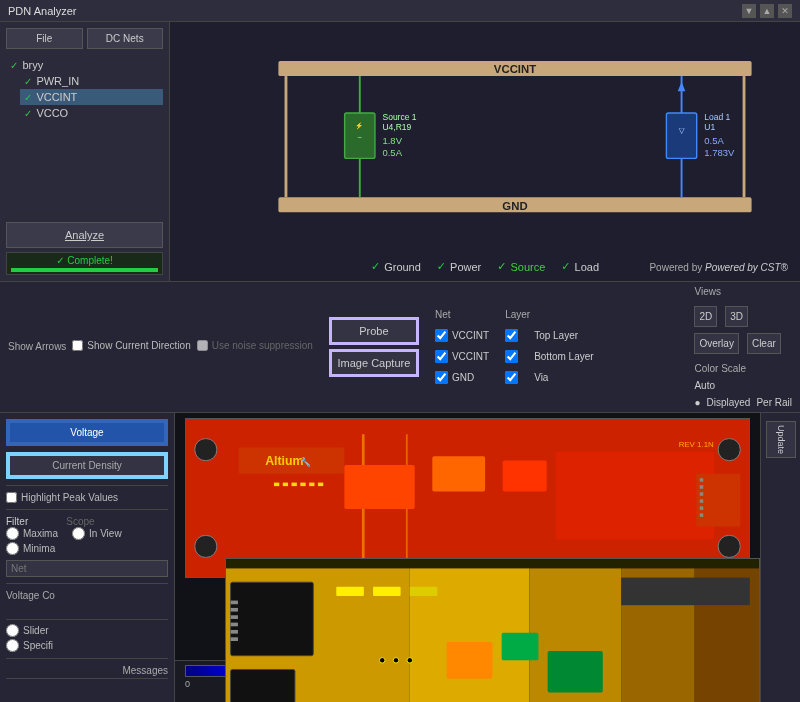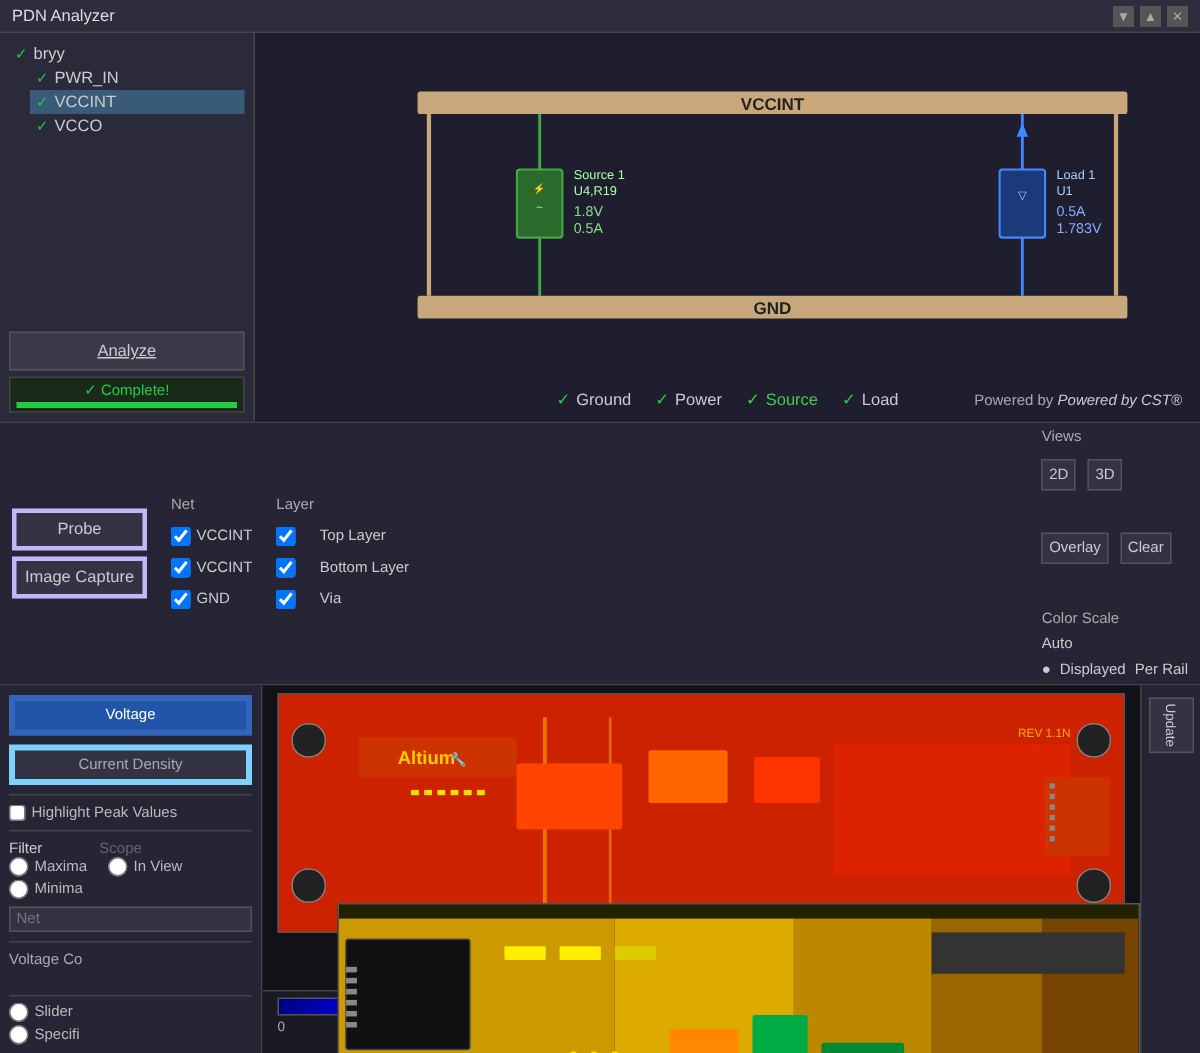--- a/index.html
+++ b/index.html
@@ -68,21 +68,21 @@
     .checkbox-row { display: flex; align-items: center; gap: 4px; margin-bottom: 3px; font-size: 10px; color: #bbb; }
     .checkbox-row input { width: 11px; height: 11px; }
 
     .radio-row { display: flex; align-items: center; gap: 4px; margin-bottom: 2px; font-size: 10px; color: #bbb; }
     .input-small { background: #333344; border: 1px solid #555; color: #ccc; padding: 2px 4px; font-size: 10px; width: 100%; }
 
     .section-divider { border-top: 1px solid #444; margin: 6px 0; }
 
     
     .pcb-area { flex: 1; position: relative; overflow: hidden; background: #111118; }
-    .view-btn-row { display: flex; gap: 8px; margin-bottom: 22px; }
+    .view-btn-row { display: flex; gap: 8px; margin-bottom: 0; }
     .view-btn { flex: 1; padding: 4px; background: #333344; border: 1px solid #555; color: #ccc; font-size: 10px; cursor: pointer; text-align: center; }
     .net-item { display: flex; align-items: center; gap: 4px; margin-bottom: 2px; font-size: 10px; color: #ccc; }
     .layer-item { display: flex; align-items: center; gap: 16px; margin-bottom: 2px; font-size: 10px; color: #ccc; }
 
     .probe-btn { width: 100%; padding: 5px; background: #333344; border: 3px solid #c4b5fd; color: #ccc; font-size: 11px; cursor: pointer; margin-bottom: 0; }
 
     
     .pcb-top { position: absolute; top: 5px; left: 10px; right: 10px; height: 160px; background: #cc2200; overflow: hidden; border: 1px solid #555; }
     .pcb-bottom { position: absolute; top: 145px; left: 50px; right: 0; height: 200px; background: #222200; overflow: hidden; border: 1px solid #555; z-index: 2; }
 
@@ -106,20 +106,24 @@
     <button class="title-bar-btn">▲</button>
     <button class="title-bar-btn">✕</button>
   </div>
 </div>
 
 <div class="main-container">
 
   <div class="top-section">
 
     <div class="sidebar">
+      <div class="sidebar-buttons">
+        <button class="sidebar-btn">File</button>
+        <button class="sidebar-btn">DC Nets</button>
+      </div>
 
       <div class="tree-item">
         <span style="color:#22cc44; font-size:10px;">✓</span>
         <span>bryy</span>
       </div>
       <div class="tree-indent">
         <div class="tree-item">
           <span style="color:#22cc44; font-size:10px;">✓</span>
           <span>PWR_IN</span>
         </div>
@@ -200,20 +204,31 @@
         </div>
       </div>
       <div class="powered-by">
         Powered by <span>Powered by CST®</span>
       </div>
     </div>
   </div>
 
   <div class="toolbar-row">
 
+    <div class="toolbar-group">
+      <div style="font-size:10px; color:#aaa; margin-bottom:2px;">Show Arrows</div>
+      <div class="checkbox-row">
+        <input type="checkbox" style="">
+        <span>Show Current Direction</span>
+      </div>
+      <div class="checkbox-row">
+        <input type="checkbox" disabled="" style="">
+        <span style="color:#666;">Use noise suppression</span>
+      </div>
+    </div>
 
     <div class="toolbar-group" style="flex-direction:column; gap:4px;">
       <button class="probe-btn" style="width:90px;">Probe</button>
       <button class="probe-btn" style="width:90px;">Image Capture</button>
     </div>
 
     <div class="toolbar-group" style="flex-direction:column; align-items:flex-start;">
       <div style="font-size:10px; color:#aaa; margin-bottom:3px;">Net</div>
       <div class="net-item">
         <input type="checkbox" checked="" style="">

